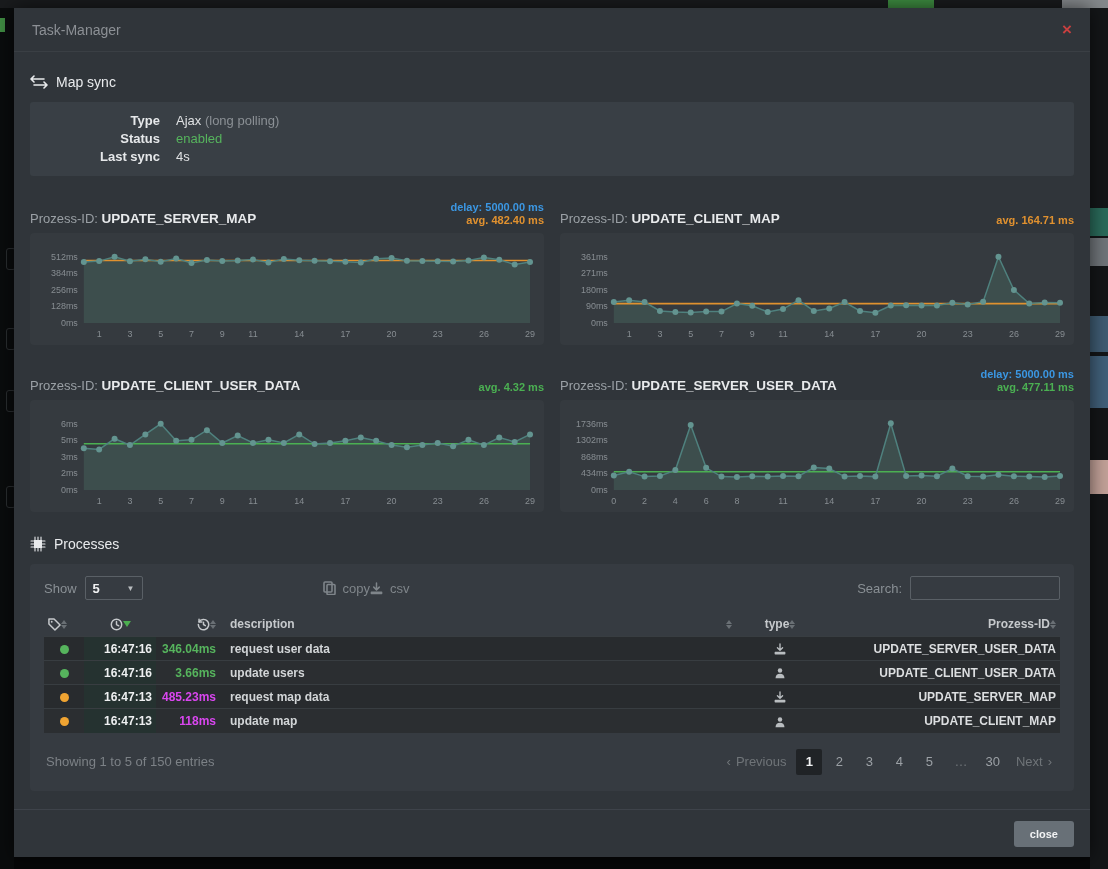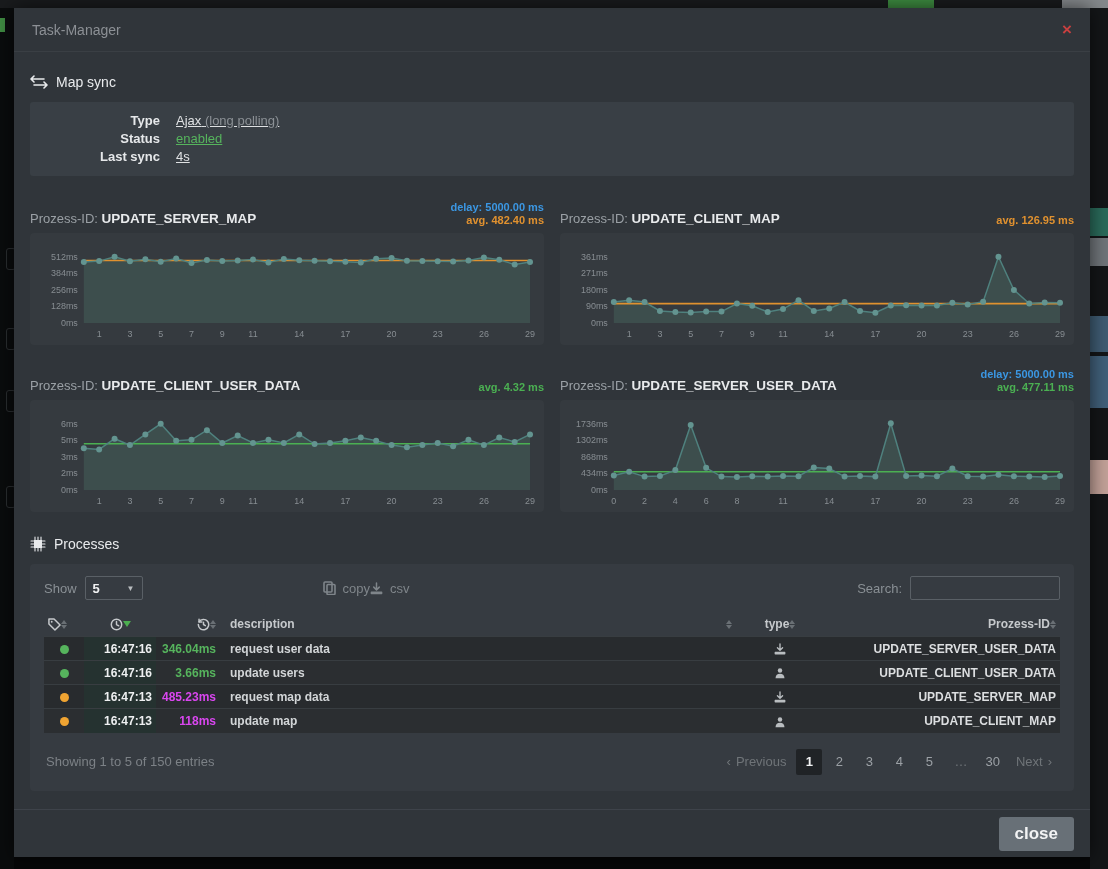--- a/index.html
+++ b/index.html
@@ -17,32 +17,32 @@
   .right-strip .sliver { position:absolute; left:0; width:18px; }
   .bottom-strip { position:absolute; left:14px; top:857px; width:1076px; height:12px; background:#060708; }
 
   
   .modal { position:absolute; left:14px; top:8px; width:1076px; height:849px; background:#30353a; display:flex; flex-direction:column; box-shadow:0 0 18px rgba(0,0,0,.6); }
   .modal-header { height:44px; flex:0 0 auto; display:flex; align-items:center; justify-content:space-between; padding:0 18px; border-bottom:1px solid #3a3f44; }
   .modal-title { color:#8c9095; font-size:14px; }
   .modal-x { color:#c94040; font-size:17px; font-weight:bold; cursor:pointer; line-height:1; }
   .modal-body { flex:1 1 auto; padding:0 16px; overflow:hidden; }
   .modal-footer { flex:0 0 auto; height:48px; border-top:1px solid #3e434a; display:flex; align-items:center; justify-content:flex-end; padding:0 16px; }
-  .btn-close { background:#687077; color:#f2f3f4; border:none; border-radius:3px; font-size:17px; font-weight:bold; padding:7px 16px; cursor:pointer; font-family:inherit; }
+  .btn-close { background:#687077; color:#f2f3f4; border:none; border-radius:3px; font-size:11px; font-weight:bold; padding:7px 16px; cursor:pointer; font-family:inherit; }
 
   .section-heading { display:flex; align-items:center; gap:8px; color:#e9ebed; font-size:14px; }
   .section-heading svg { display:block; }
   .h-map { margin:22px 0 12px; }
   .h-proc { margin:24px 0 12px; }
 
   
   .info-panel { background:#393f45; border-radius:3px; padding:10px 0; }
   .info-row { display:flex; font-size:13px; line-height:18px; }
   .info-label { width:130px; text-align:right; color:#e6e8ea; font-weight:bold; flex:0 0 auto; }
-  .info-value { padding-left:16px; color:#dfe1e3;text-decoration:underline; }
+  .info-value { padding-left:16px; color:#dfe1e3; }
   .info-extra { color:#8b9095; }
   .val-enabled { color:#56b45d; }
 
   
   .charts-grid { display:grid; grid-template-columns:1fr 1fr; column-gap:16px; row-gap:14px; margin-top:16px; }
   .chart-title-row { display:flex; align-items:flex-end; justify-content:space-between; min-height:34px; margin-bottom:7px; }
   .chart-title { font-size:13px; color:#9aa0a5; }
   .chart-title b { color:#e8eaec; font-size:13.5px; }
   .chart-badges { display:flex; flex-direction:column; align-items:flex-end; gap:1px; font-size:11px; font-weight:bold; }
   .delay-label { color:#3b97e3; }
@@ -225,21 +225,21 @@
               </svg>
             </div>
           </div>
       </div>
 
       <div>
         <div class="chart-title-row">
           <span class="chart-title"><span>Prozess-ID:</span> <b>UPDATE_CLIENT_MAP</b></span>
           <span class="chart-badges">
 
-            <span class="avg-label" style="color: rgb(224, 145, 47);">avg. 126.95 ms</span>
+            <span class="avg-label" style="color: rgb(224, 145, 47);">avg. 164.71 ms</span>
           </span>
         </div>
         <div class="chart-panel">
             <div>
               <svg viewBox="0 0 500 104" preserveAspectRatio="none" xmlns="http://www.w3.org/2000/svg">
                 <path d="M46.0 64.9 L61.4 63.2 L76.9 65.1 L92.3 73.9 L107.8 75.0 L123.2 75.4 L138.7 74.4 L154.1 74.6 L169.6 66.5 L185.0 68.7 L200.5 75.0 L215.9 72.1 L231.4 63.2 L246.8 73.9 L262.3 71.5 L277.7 65.1 L293.2 73.9 L308.6 75.7 L324.1 68.6 L339.5 68.2 L355.0 68.4 L370.4 68.6 L385.9 65.8 L401.3 67.6 L416.8 64.7 L432.2 19.7 L447.7 53.0 L463.1 66.5 L478.6 65.4 L494.0 65.8 L494.0 86 L46.0 86 Z" fill="#3d4e4d"></path>
                 <line x1="46" x2="494" y1="66.6" y2="66.6" stroke="#e0912f" stroke-width="1.6"></line>
                 <polyline points="46.0,64.9 61.4,63.2 76.9,65.1 92.3,73.9 107.8,75.0 123.2,75.4 138.7,74.4 154.1,74.6 169.6,66.5 185.0,68.7 200.5,75.0 215.9,72.1 231.4,63.2 246.8,73.9 262.3,71.5 277.7,65.1 293.2,73.9 308.6,75.7 324.1,68.6 339.5,68.2 355.0,68.4 370.4,68.6 385.9,65.8 401.3,67.6 416.8,64.7 432.2,19.7 447.7,53.0 463.1,66.5 478.6,65.4 494.0,65.8" fill="none" stroke="#4f817e" stroke-width="1.5"></polyline>
                 <circle cx="46.0" cy="64.9" r="3" fill="#639490"></circle>
                 <circle cx="61.4" cy="63.2" r="3" fill="#639490"></circle>

